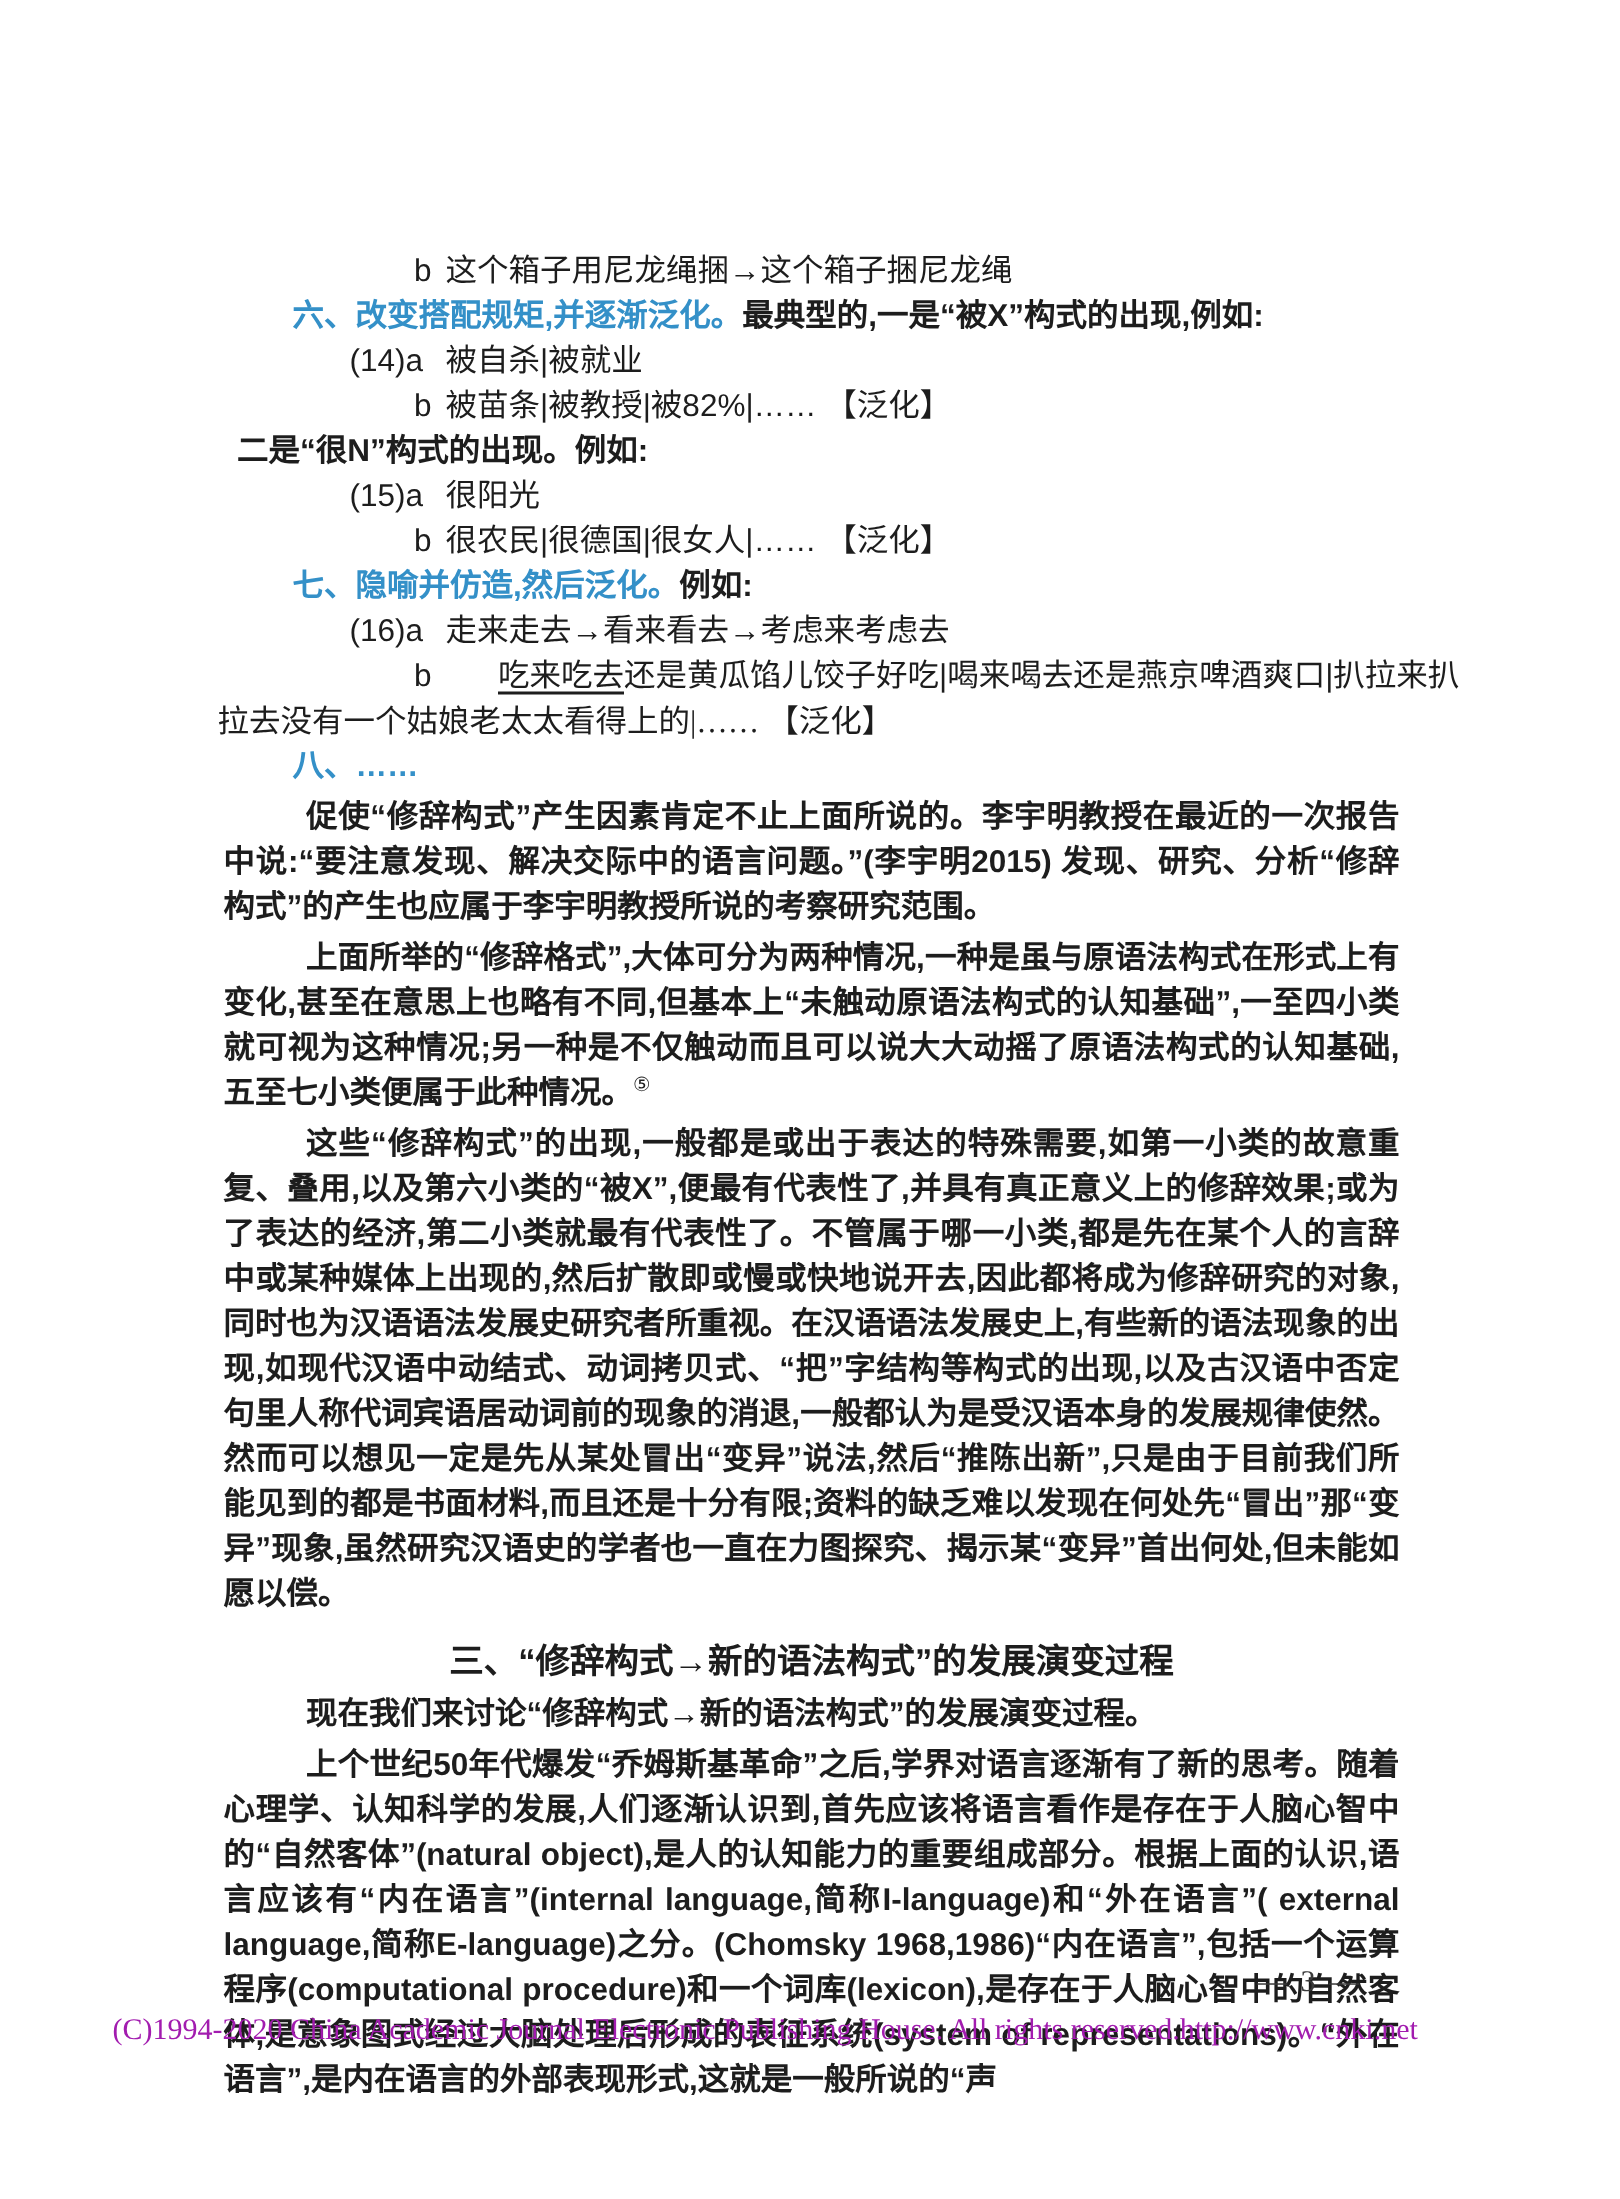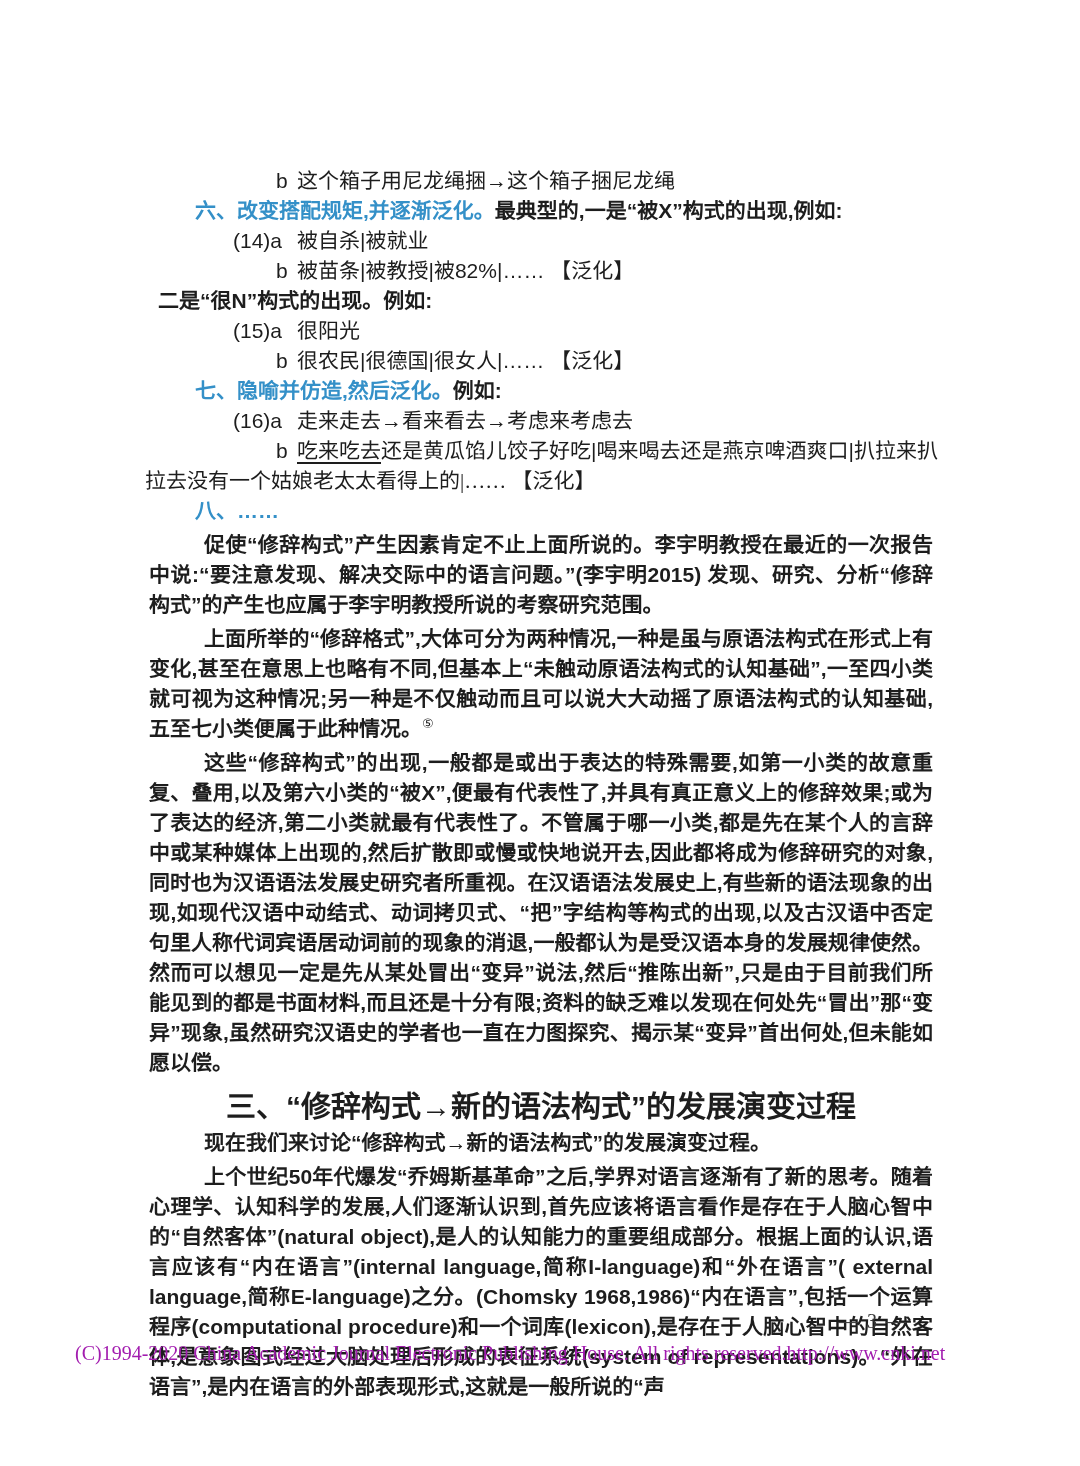--- a/index.html
+++ b/index.html
@@ -25,33 +25,33 @@
   .bold { font-weight: bold; }
   
   .ex-line {
     padding-left: 88px;
     font-family: Liberation Sans, sans-serif;
   }
   .ex-label { display: inline-block; width: 64px; }
   .ex-label.b { text-indent: 43px; }
   .ex-cont { font-family: "Liberation Serif", "DejaVu Serif", serif; }
   .margin-line { font-weight: bold; margin-left: 13px; }
-  .u { text-decoration: underline; text-underline-offset: 4px; }
+  .u { text-decoration: underline; text-underline-offset: 4px; margin-left: 35px; }
   
   .para {
     margin: 4px;
     text-indent: 55px;
     text-align: justify;
     font-weight: bold;
   }
   .para sup { font-size: 13px; font-weight: normal; line-height: 0; }
   
   .sec-heading {
     margin: 14px 0 6px 0;
-    font-size: 30px;
+    font-size: 23px;
     line-height: 30px;
     font-weight: bold;
     text-align: center;
   }
   
   .pagenum {
     position: absolute;
     right: 172px; top: 1310px;
     font-family: "Liberation Serif", "DejaVu Serif", serif;
     font-size: 20px;

